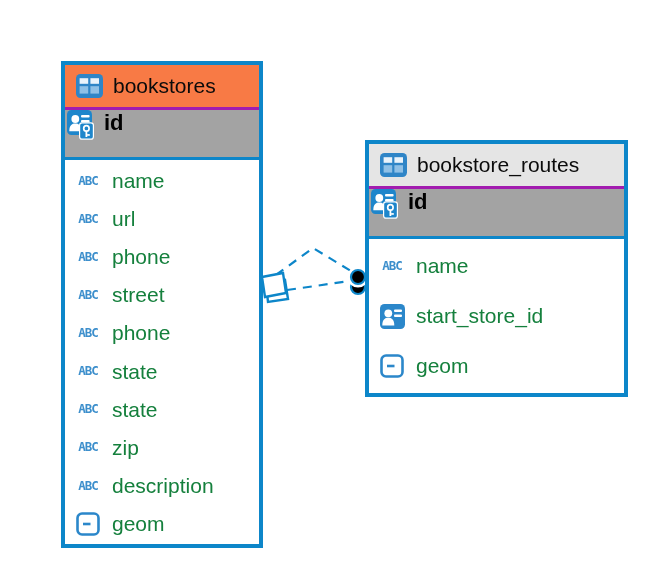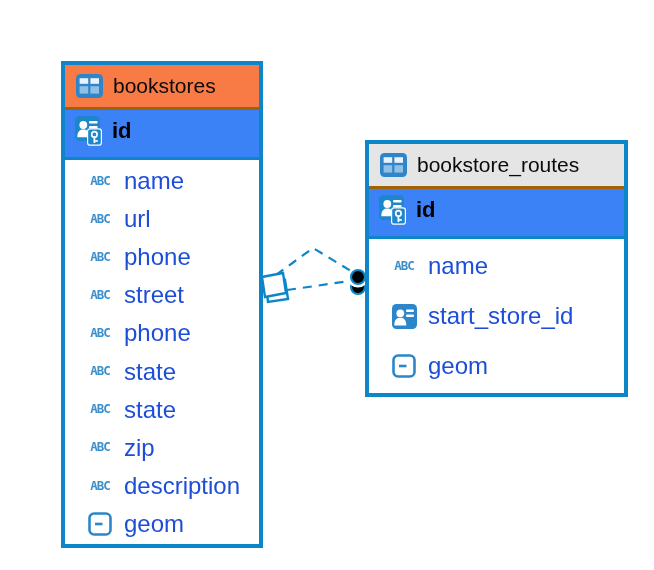--- a/index.html
+++ b/index.html
@@ -17,41 +17,41 @@
     border:4px solid #0D86C9;
     box-sizing:border-box;
     display:flex;flex-direction:column;
   }
   .entity-bookstores{left:61px;top:61px;width:202px;height:487px;}
   .entity-routes{left:365px;top:140px;width:263px;height:257px;}
   .t-header{
     height:42px;flex:0 0 42px;
     display:flex;align-items:center;
     padding-left:9px;gap:9px;
-    border-bottom:3px solid #a16207;
+    border-bottom:3px solid #a21caf;
     box-sizing:content-box;
   }
   .t-header .t-name{font-size:21px;color:#0b0b0b;white-space:nowrap;}
   .pk-row{
     height:50px;flex:0 0 50px;
-    display:flex;align-items:center;
-    padding-left:8px;gap:9px;
+    display:flex;align-items:flex-start;
+    gap:9px;
     padding-bottom:6px;box-sizing:border-box;
     border-bottom:3px solid #0D86C9;
-    background:#3b82f6;
+    background:#a3a3a3;
   }
   .pk-row .pk-name{font-size:22px;font-weight:bold;color:#000;}
   .cols{flex:1;display:flex;flex-direction:column;justify-content:space-around;padding:2px 0;}
   .col-row{
     display:flex;align-items:center;
-    padding-left:20px;gap:9px;
+    padding-left:8px;gap:9px;
     height:var(--rh,38px);
   }
   .cell-icon{width:30px;flex:0 0 30px;display:flex;align-items:center;justify-content:center;}
-  .cell-label{font-size:24px;color:#1d4ed8;white-space:nowrap;}
+  .cell-label{font-size:21px;color:#15803d;white-space:nowrap;}
   .abc-glyph{
     font-family:"DejaVu Sans Mono", monospace;
     font-weight:900;font-size:12.5px;letter-spacing:-1px;
     color:#3D8FCC;line-height:1;
     transform:scaleY(1.05);
   }
   .icon-box{display:block;}
 </style>
 </head>
 <body>

